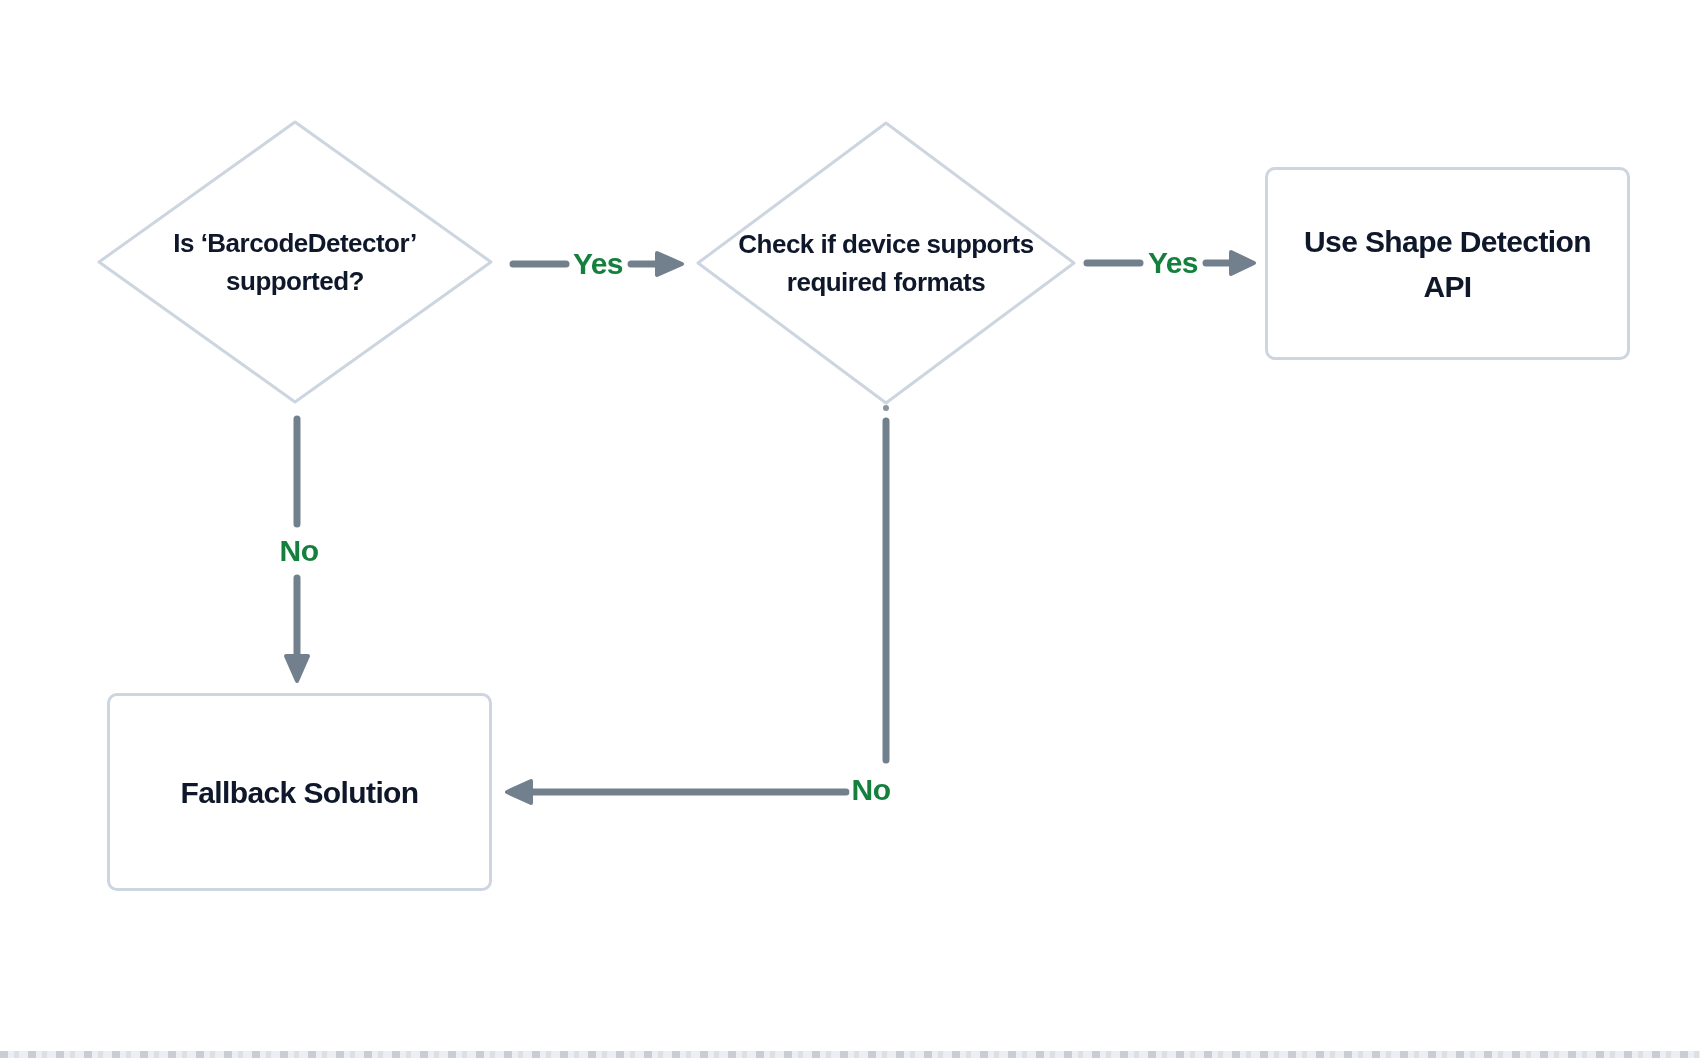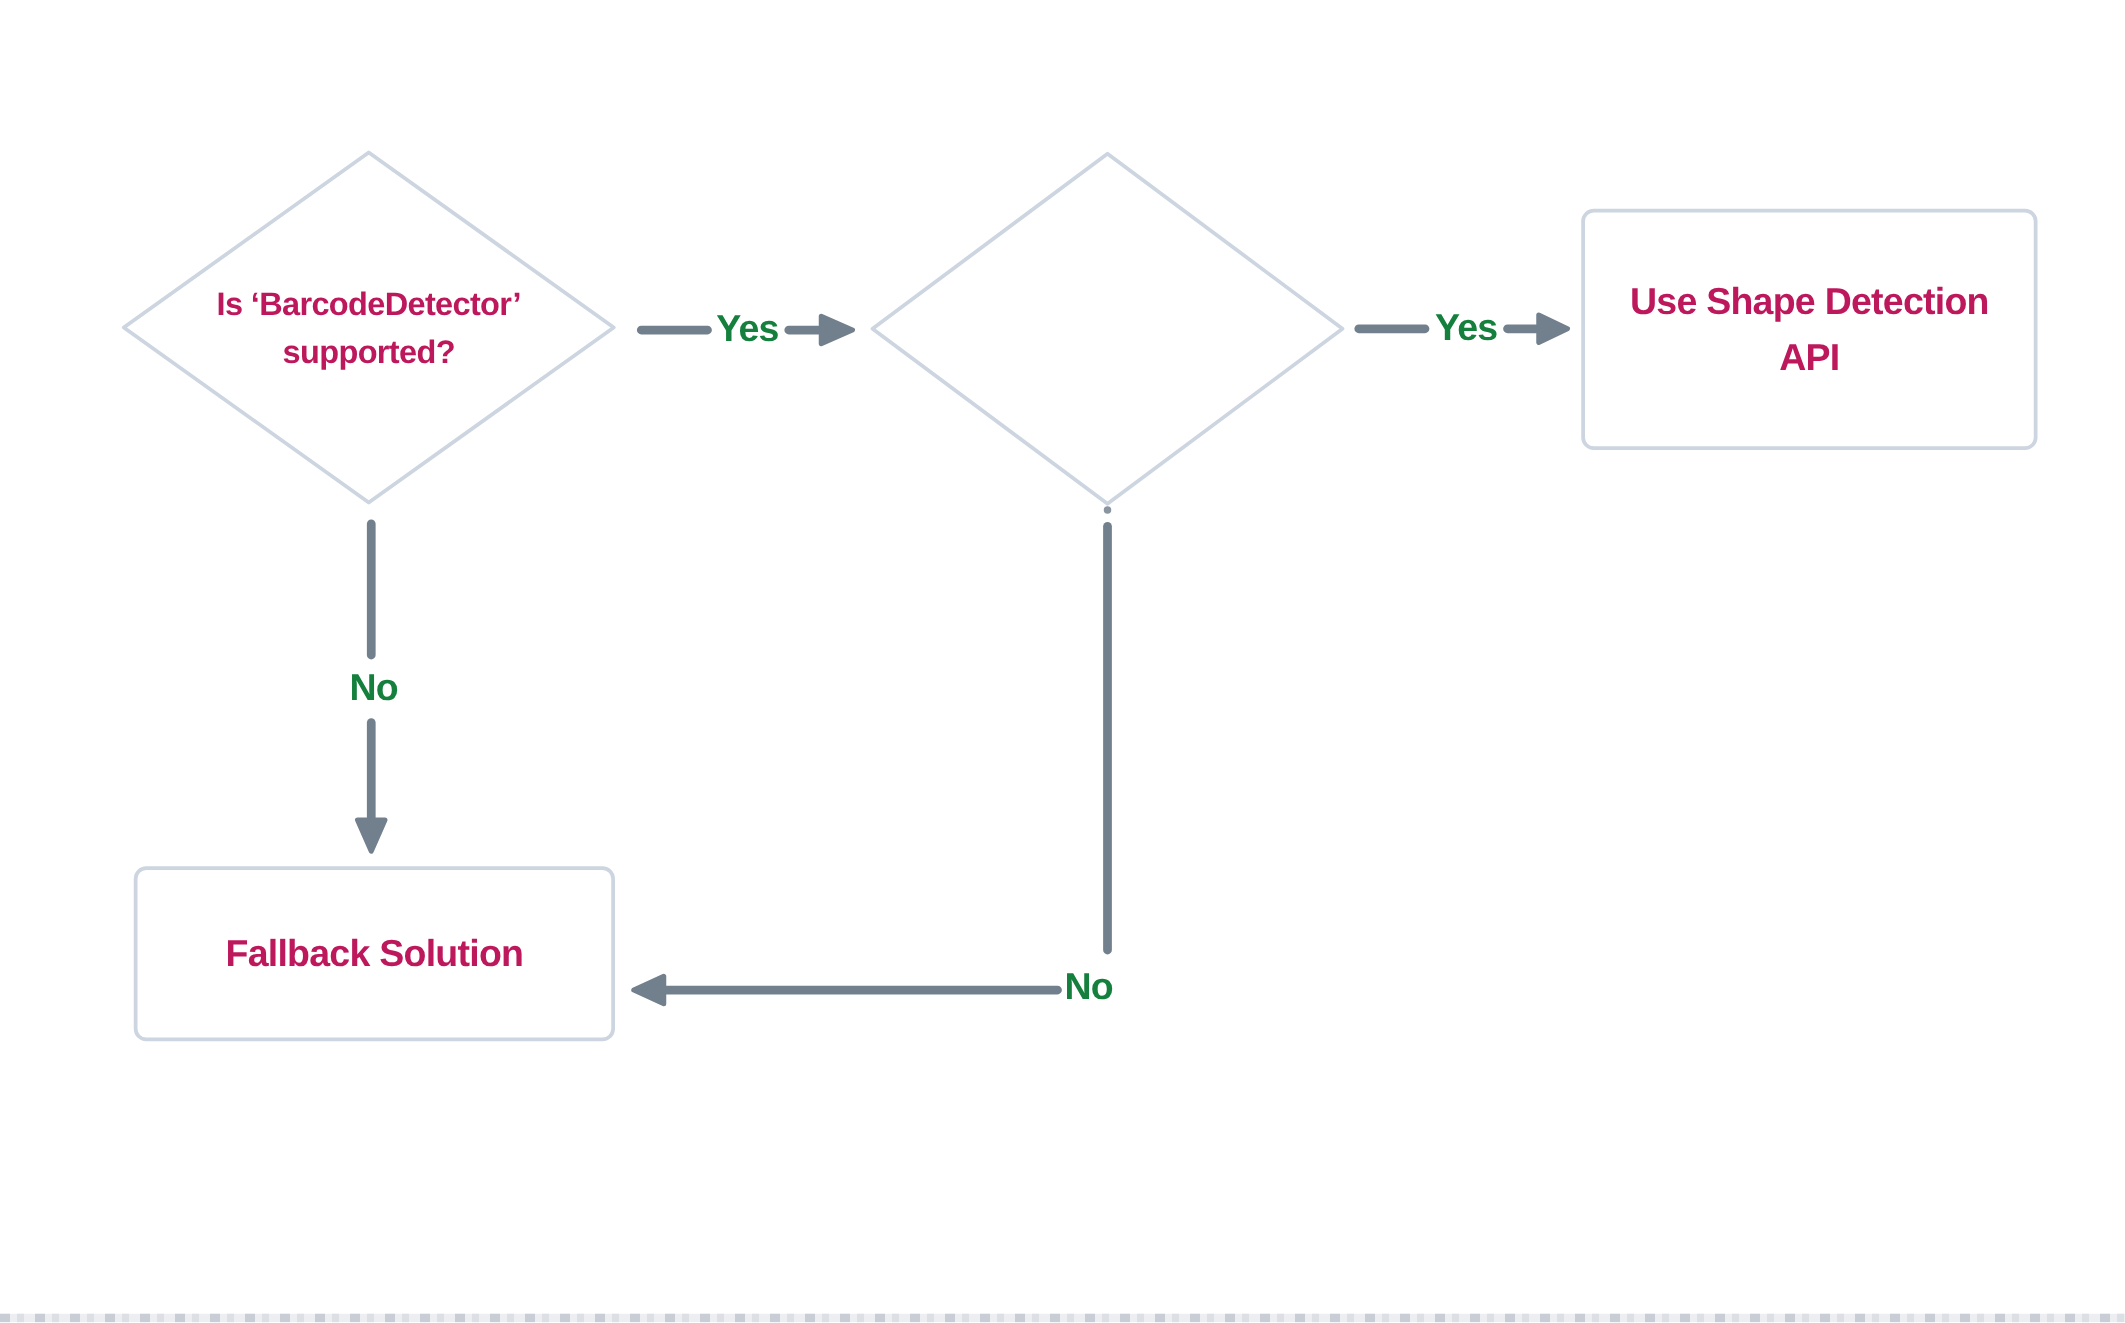--- a/index.html
+++ b/index.html
@@ -42,21 +42,21 @@
     fill: #ffffff;
     stroke: #ccd5e0;
     stroke-width: 3;
     stroke-linejoin: round;
   }
   .node-label {
     position: absolute;
     left: 50%; top: 50%;
     transform: translate(-50%, -50%);
     text-align: center;
-    color: #be185d;
+    color: #0f172a;
     font-size: 26px;
     font-weight: 600;
     letter-spacing: -0.02em;
     line-height: 38px;
     white-space: normal;
   }
   .diamond-1 .node-label { width: 290px; }
   .diamond-2 .node-label { width: 360px; }
 
   .process {
@@ -137,27 +137,28 @@
     <svg class="diamond-svg" width="400" height="288" viewBox="0 0 400 288">
       <polygon class="diamond-shape" points="200,4 396,144 200,284 4,144"></polygon>
     </svg>
     <div class="node-label">Is ‘BarcodeDetector’ supported?</div>
   </div>
 
   <div class="node diamond-2" style="left:694px; top:119px; width:384px; height:288px;">
     <svg class="diamond-svg" width="384" height="288" viewBox="0 0 384 288">
       <polygon class="diamond-shape" points="192,4 380,144 192,284 4,144"></polygon>
     </svg>
+    <div class="node-label">Check if device supports required formats</div>
   </div>
 
   <div class="process" style="left:1265px; top:167px; width:365px; height:193px;">
     <div class="node-label">Use Shape Detection API</div>
   </div>
 
-  <div class="process" style="left:107px; top:693px; width:385px; height:140px;align-items:center;">
+  <div class="process" style="left:107px; top:693px; width:385px; height:198px;align-items:center;">
     <div class="node-label">Fallback Solution</div>
   </div>
 
   <div class="edge-label" style="left:598px; top:264px;">Yes</div>
   <div class="edge-label" style="left:1173px; top:263px;">Yes</div>
   <div class="edge-label" style="left:299px; top:551px;">No</div>
   <div class="edge-label" style="left:871px; top:790px;">No</div>
 
   <div class="bottom-strip"></div>
 

